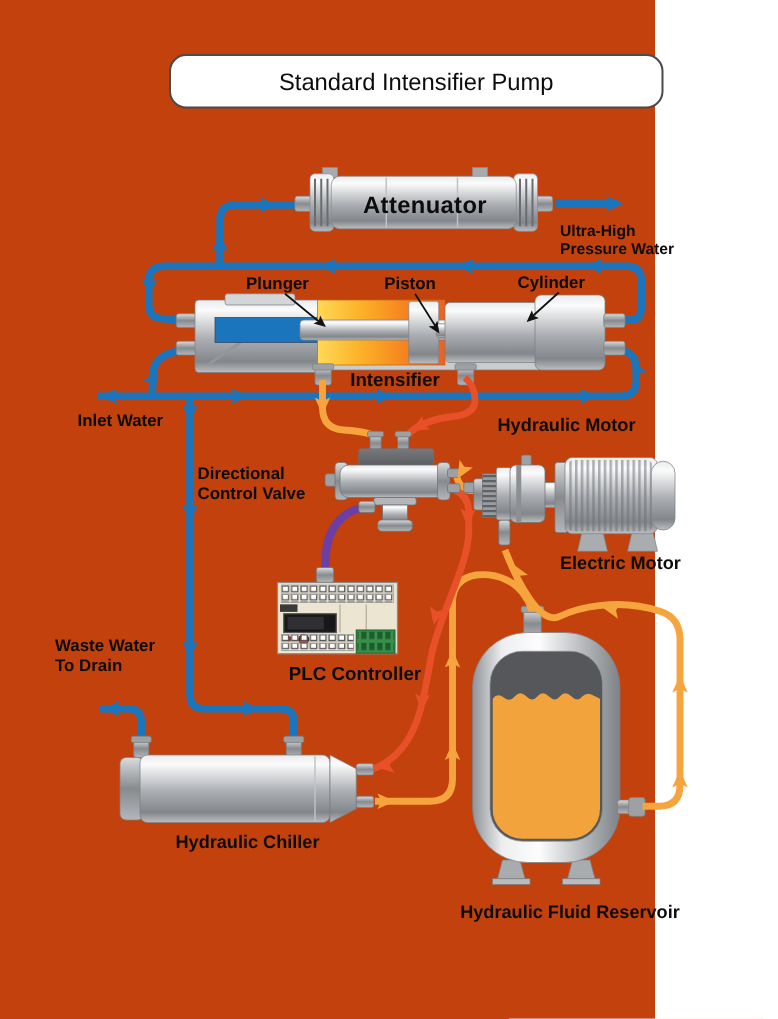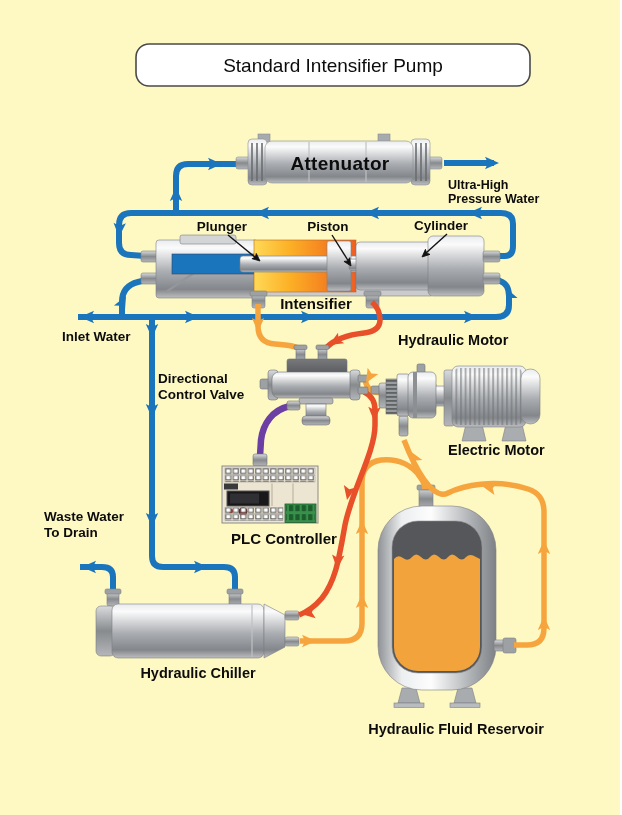--- a/index.html
+++ b/index.html
@@ -1,16 +1,16 @@
 <!DOCTYPE html>
 <html><head>
 <meta charset="utf-8">
 <style>
   html,body{margin:0;padding:0;background:#ffffff;}
-  .stage{width:620px;height:815px;position:relative;background:#fef9c3;font-family:"Liberation Sans",sans-serif;}
+  .stage{width:524px;height:815px;position:relative;background:#c2410c;font-family:"Liberation Sans",sans-serif;}
   text{font-family:"Liberation Sans",sans-serif;fill:#0c0c0c;}
   .title{font-size:19px;font-weight:400;}
   .big{font-size:19px;font-weight:600;letter-spacing:.3px;}
   .lbl{font-size:13.5px;font-weight:700;}
   .lbl15{font-size:15px;font-weight:700;}
   .lbl145{font-size:14.5px;font-weight:700;}
   .lbl125{font-size:12.5px;font-weight:600;}
   .mid{text-anchor:middle;}
 </style>
 </head>

